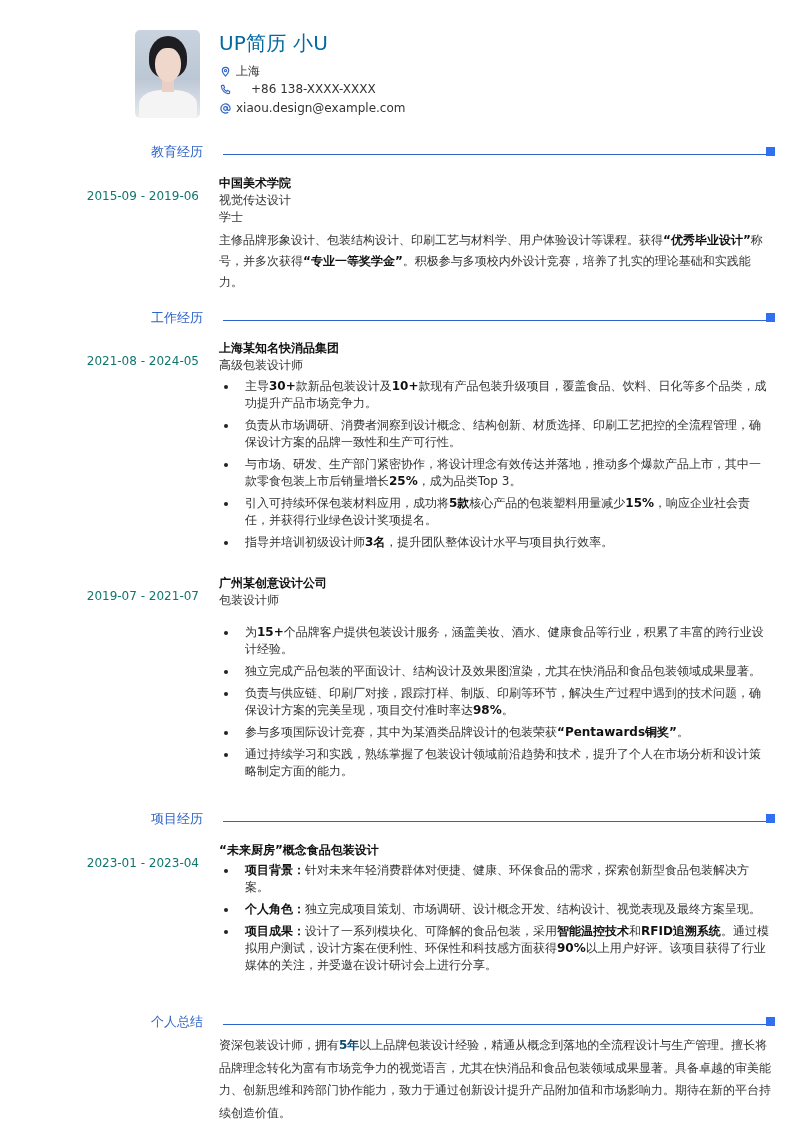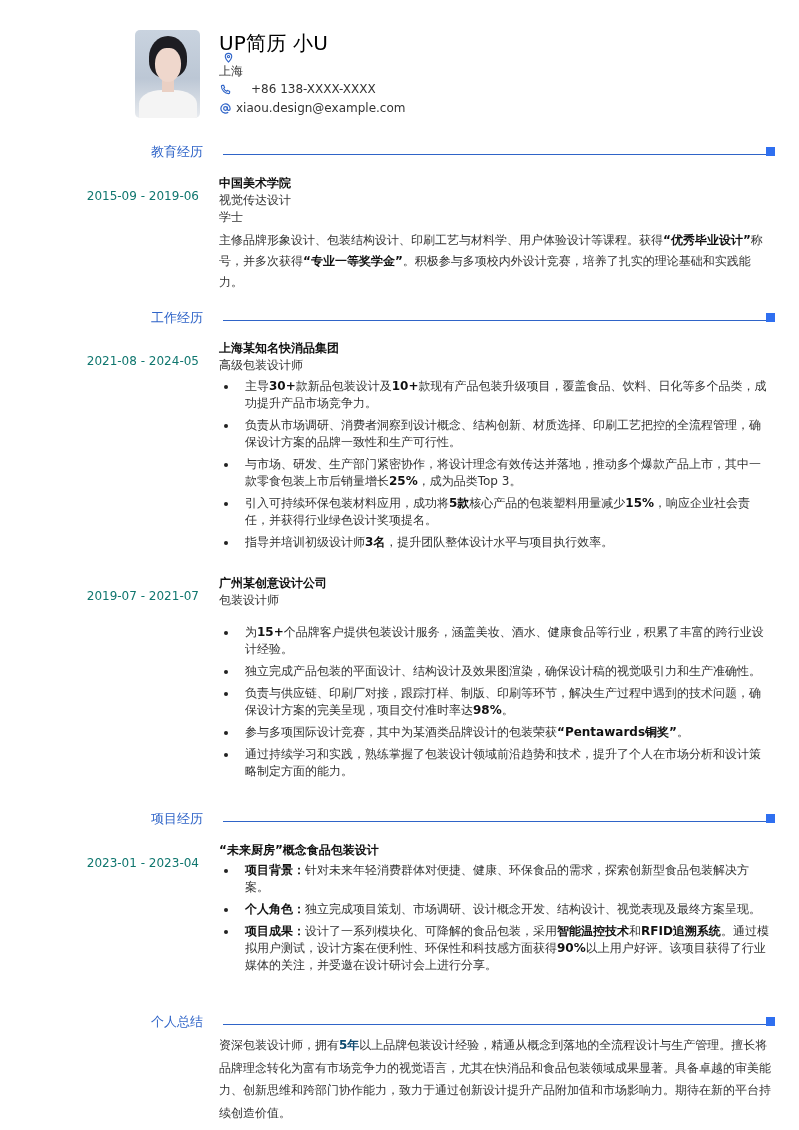--- a/index.html
+++ b/index.html
@@ -10,25 +10,25 @@
   .photo {
     position: absolute; left: 0; top: 0; width: 65px; height: 88px; border-radius: 5px;
     background: linear-gradient(180deg, #c9d3df 0%, #bcc7d5 55%, #e8ebef 100%);
     overflow: hidden;
   }
   .photo .hair { position: absolute; left: 14px; top: 6px; width: 38px; height: 42px; border-radius: 50% 50% 40% 40%; background: #1d1d22; }
   .photo .face { position: absolute; left: 20px; top: 18px; width: 26px; height: 34px; border-radius: 45% 45% 50% 50%; background: #efd7cc; }
   .photo .neck { position: absolute; left: 27px; top: 48px; width: 12px; height: 14px; background: #ead0c4; }
   .photo .body { position: absolute; left: 4px; top: 60px; width: 58px; height: 34px; border-radius: 40% 40% 0 0; background: #f4f4f4; }
 
-  .name { position: absolute; left: 84px; top: 0; font-size: 20px; font-weight: 500; color: #000000; letter-spacing: 0.2px; }
+  .name { position: absolute; left: 84px; top: 0; font-size: 20px; font-weight: 500; color: #0369a1; letter-spacing: 0.2px; }
   .contact { position: absolute; left: 84px; font-size: 12px; color: #333; display: flex; align-items: center; }
   .contact .ic { width: 12px; height: 12px; margin-right: 5px; display: inline-flex; align-items: center; justify-content: center; color: #2f64c8; }
   .contact .ic svg { width: 11px; height: 11px; }
-  .c1 { top: 21px; flex-direction: column; } .c2 { top: 52px; gap: 15px; } .c3 { top: 71px; }
+  .c1 { top: 33px; } .c2 { top: 52px; gap: 15px; } .c3 { top: 71px; }
 
   .section-head { position: absolute; left: 4px; width: 799px; height: 20px; }
   .section-title { position: absolute; right: 600px; top: 0; font-size: 13px; color: #2f64c8; white-space: nowrap; }
   .section-line { position: absolute; left: 219px; right: 30px; top: 11px; height: 1px; background: #2f64c8; }
   .section-sq { position: absolute; right: 28px; top: 4px; width: 9px; height: 9px; background: #2f6ff0; }
 
   .entry { position: absolute; left: 0; width: 799px; }
   .entry-date { position: absolute; right: 600px; top: 14px; font-size: 12px; color: #0f766e; white-space: nowrap; }
   .entry-body { position: absolute; left: 219px; width: 552px; top: 0; }
   .org { font-size: 12px; font-weight: bold; color: #111; line-height: 17px; }
@@ -118,21 +118,21 @@
   </div>
 </div>
 
 <div class="entry" style="top:575px;">
   <div class="entry-date">2019-07 - 2021-07</div>
   <div class="entry-body">
     <div class="org">广州某创意设计公司</div>
     <div class="sub">包装设计师</div>
     <ul class="bul" style="margin-top:15px;">
       <li><span>为</span><b>15+</b><span>个品牌客户提供包装设计服务，涵盖美妆、酒水、健康食品等行业，积累了丰富的跨行业设计经验。</span></li>
-      <li><span>独立完成产品包装的平面设计、结构设计及效果图渲染，确保设计稿的视觉吸引力和生产准确性。</span></li>
+      <li><span>独立完成产品包装的平面设计、结构设计及效果图渲染，尤其在快消品和食品包装领域成果显著。</span></li>
       <li><span>负责与供应链、印刷厂对接，跟踪打样、制版、印刷等环节，解决生产过程中遇到的技术问题，确保设计方案的完美呈现，项目交付准时率达</span><b>98%</b><span>。</span></li>
       <li><span>参与多项国际设计竞赛，其中为某酒类品牌设计的包装荣获</span><b>“Pentawards铜奖”</b><span>。</span></li>
       <li><span>通过持续学习和实践，熟练掌握了包装设计领域前沿趋势和技术，提升了个人在市场分析和设计策略制定方面的能力。</span></li>
     </ul>
   </div>
 </div>
 
 <div class="section-head" style="top:810px;">
   <div class="section-title">项目经历</div>
   <div class="section-line"></div>

